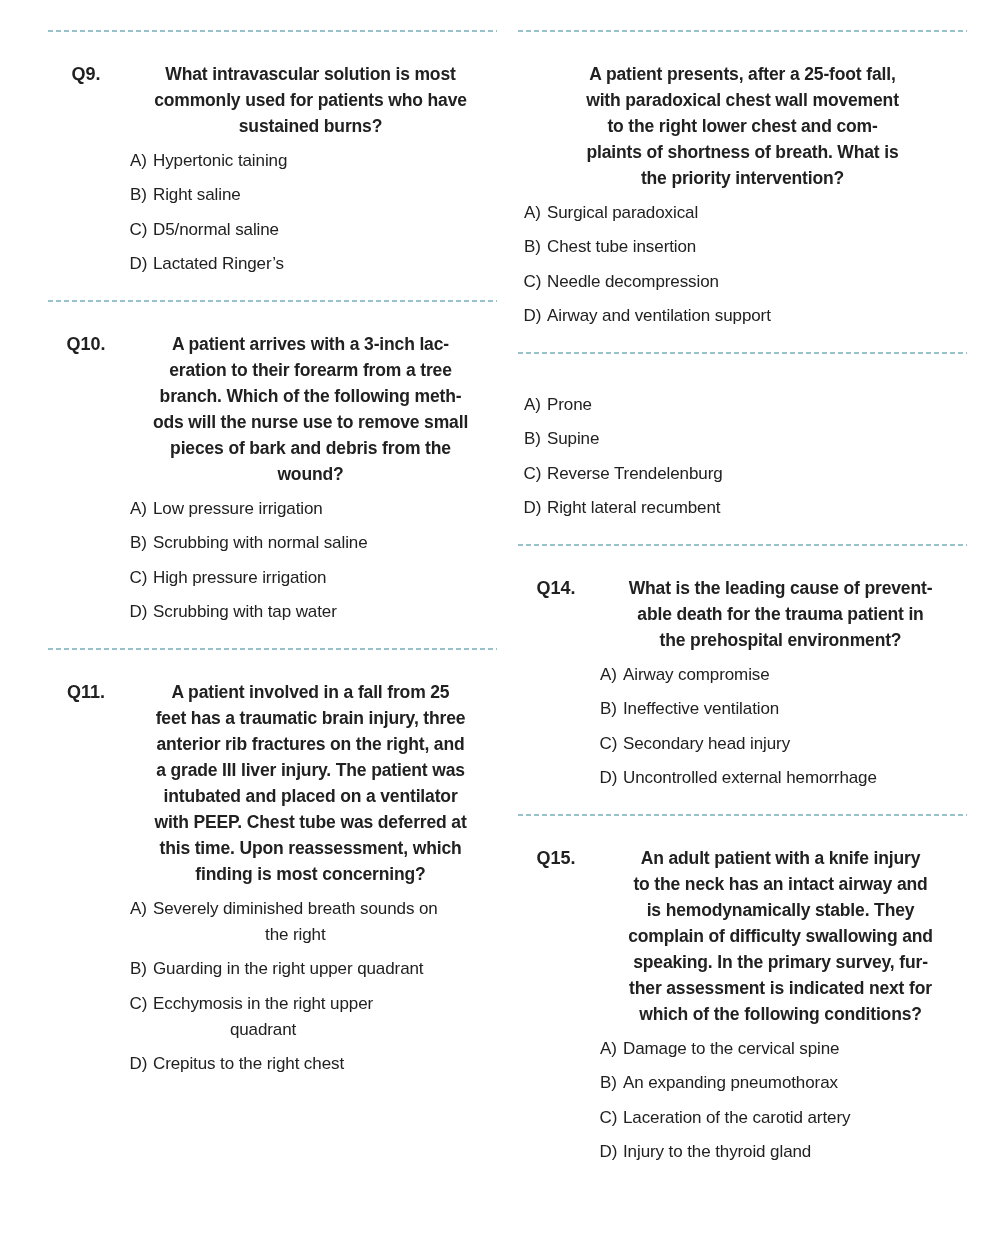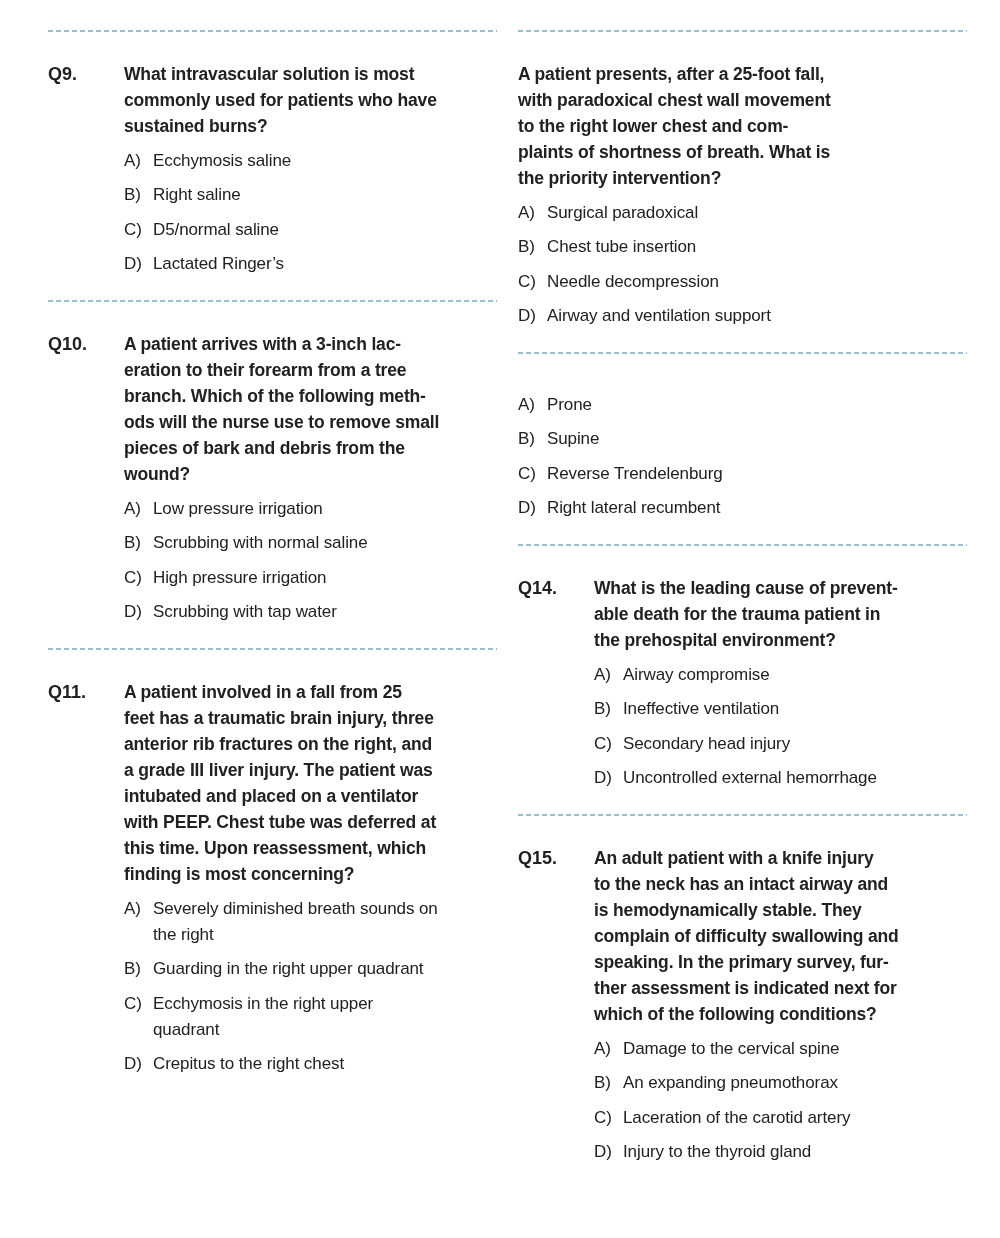--- a/index.html
+++ b/index.html
@@ -29,22 +29,23 @@
     display: flex;
     margin-top: 29px;
     margin-bottom: 23px;
   }
   .qnum {
     width: 76px;
     flex-shrink: 0;
     font-weight: 700;
     font-size: 18px;
     line-height: 26px;
-  }
-  .qbody { flex: 1; }
+    text-align: center;
+  }
+  .qbody { flex: 1; text-align: center; }
   .qtext {
     font-weight: 700;
     font-size: 17.5px;
     line-height: 26px;
     white-space: pre-line;
     letter-spacing: -0.15px;
   }
   .options { margin-top: 1px; }
   .option {
     display: flex;
@@ -72,21 +73,21 @@
 
     <section class="question">
       <div class="qnum">Q9.</div>
       <div class="qbody">
         <div class="qtext">What intravascular solution is most
 commonly used for patients who have
 sustained burns?</div>
         <div class="options">
           <div class="option">
             <span class="letter">A)</span>
-            <span class="opt-text">Ecchymosis saline</span>
+            <span class="opt-text">Hypertonic taining</span>
           </div>
           <div class="option">
             <span class="letter">B)</span>
             <span class="opt-text">Right saline</span>
           </div>
           <div class="option">
             <span class="letter">C)</span>
             <span class="opt-text">D5/normal saline</span>
           </div>
           <div class="option">

